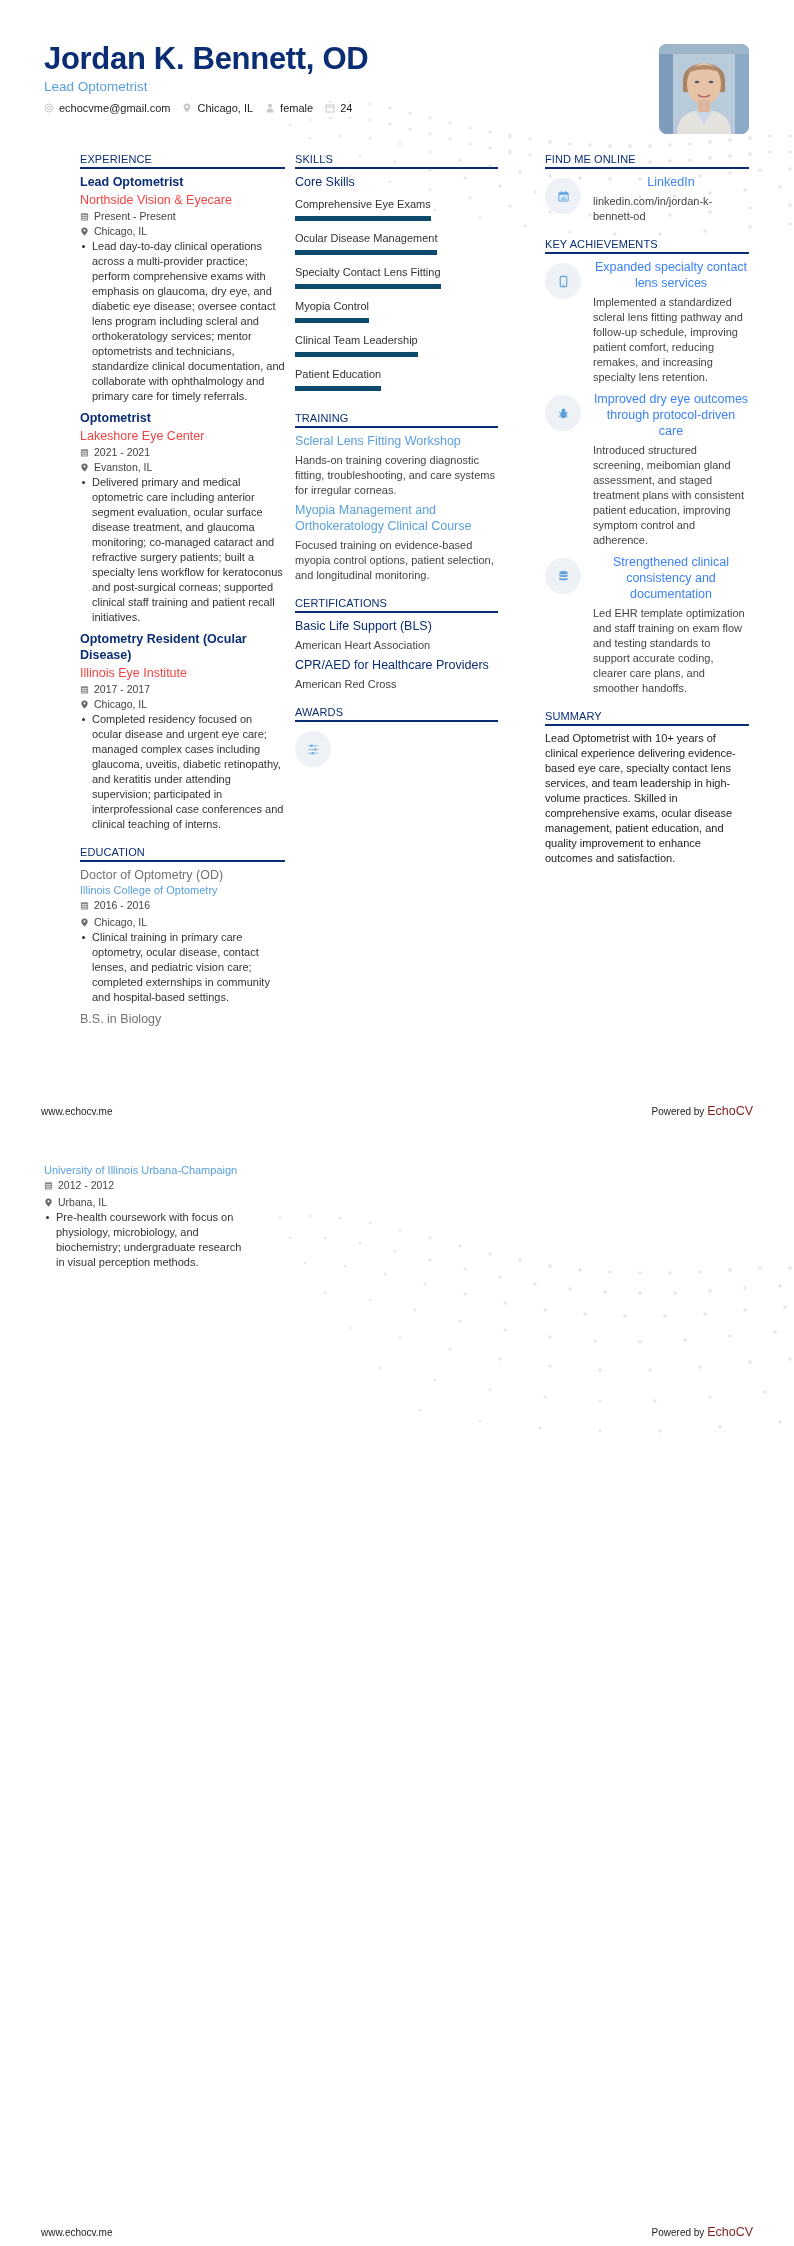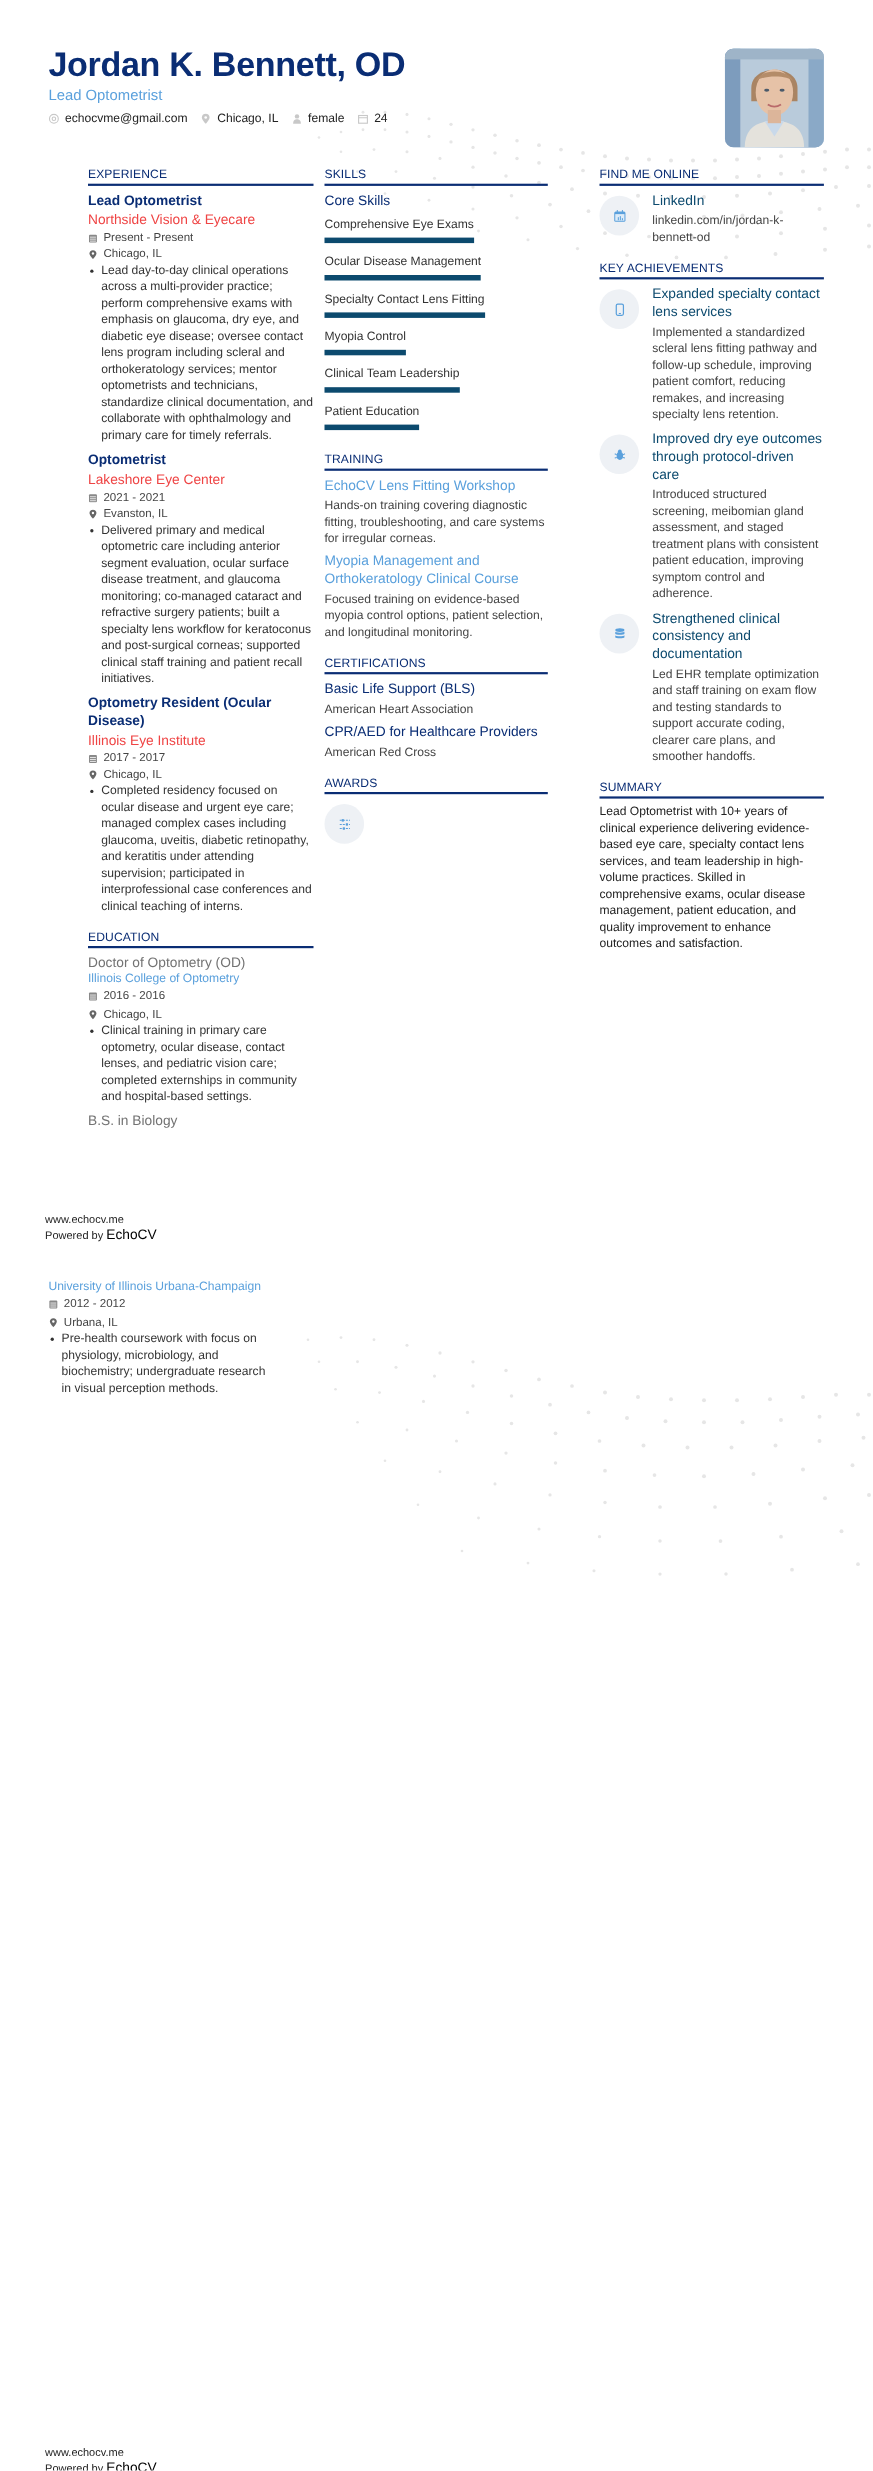--- a/index.html
+++ b/index.html
@@ -61,27 +61,27 @@
   .train-title { font-size: 12.5px; color: #5aa0dc; line-height: 16px; margin-top: 2px; }
   .train-desc { font-size: 11px; color: #444; line-height: 15px; margin-top: 4px; margin-bottom: 4px; }
 
   .cert-title { font-size: 12.5px; color: #0a2d74; line-height: 16px; margin-top: 2px; }
   .cert-issuer { font-size: 11px; color: #444; line-height: 15px; margin-top: 4px; margin-bottom: 4px; }
 
   .icon-item { display: flex; gap: 12px; margin-bottom: 6px; }
   .icon-circle { flex: 0 0 36px; width: 36px; height: 36px; border-radius: 50%; background: #eef1f5; display: flex; align-items: center; justify-content: center; margin-top: 4px; }
   .icon-circle svg { width: 13px; height: 13px; }
   .icon-body { flex: 1; }
-  .icon-title { font-size: 12.5px; color: #0c4a6e; line-height: 16px; }
+  .icon-title { font-size: 12.5px; color: #3b82f6; line-height: 16px; text-align: center; }
   .icon-desc { font-size: 11px; color: #444; line-height: 15px; margin-top: 4px; }
 
   .summary { font-size: 11px; color: #222; line-height: 15px; }
 
-  .footer { position: absolute; left: 41px; width: 712px; display: flex; justify-content: space-between; align-items: baseline; font-size: 10px; color: #222; flex-direction: column; }
-  .footer .brand { font-size: 12.5px; color: #000000; }
+  .footer { position: absolute; left: 41px; width: 712px; display: flex; justify-content: space-between; align-items: baseline; font-size: 10px; color: #222; }
+  .footer .brand { font-size: 12.5px; color: #7f1d1d; }
   .footer1 { top: 1104px; }
   .footer2 { top: 1102px; }
 
   .p2-col1 { position: absolute; left: 44px; top: 39px; width: 205px; }
 </style>
 </head>
 <body>
 
 <div class="page page1">
 
@@ -362,21 +362,21 @@
       <div class="skill-wrap"><span class="skill">Comprehensive Eye Exams</span></div>
       <div class="skill-wrap"><span class="skill">Ocular Disease Management</span></div>
       <div class="skill-wrap"><span class="skill">Specialty Contact Lens Fitting</span></div>
       <div class="skill-wrap"><span class="skill">Myopia Control</span></div>
       <div class="skill-wrap"><span class="skill">Clinical Team Leadership</span></div>
       <div class="skill-wrap"><span class="skill">Patient Education</span></div>
     </div>
 
     <div class="sec">
       <div class="sec-title">TRAINING</div>
-      <div class="train-title">EchoCV Lens Fitting Workshop</div>
+      <div class="train-title">Scleral Lens Fitting Workshop</div>
       <div class="train-desc">Hands-on training covering diagnostic fitting, troubleshooting, and care systems for irregular corneas.</div>
       <div class="train-title">Myopia Management and Orthokeratology Clinical Course</div>
       <div class="train-desc">Focused training on evidence-based myopia control options, patient selection, and longitudinal monitoring.</div>
     </div>
 
     <div class="sec">
       <div class="sec-title">CERTIFICATIONS</div>
       <div class="cert-title">Basic Life Support (BLS)</div>
       <div class="cert-issuer">American Heart Association</div>
       <div class="cert-title">CPR/AED for Healthcare Providers</div>

